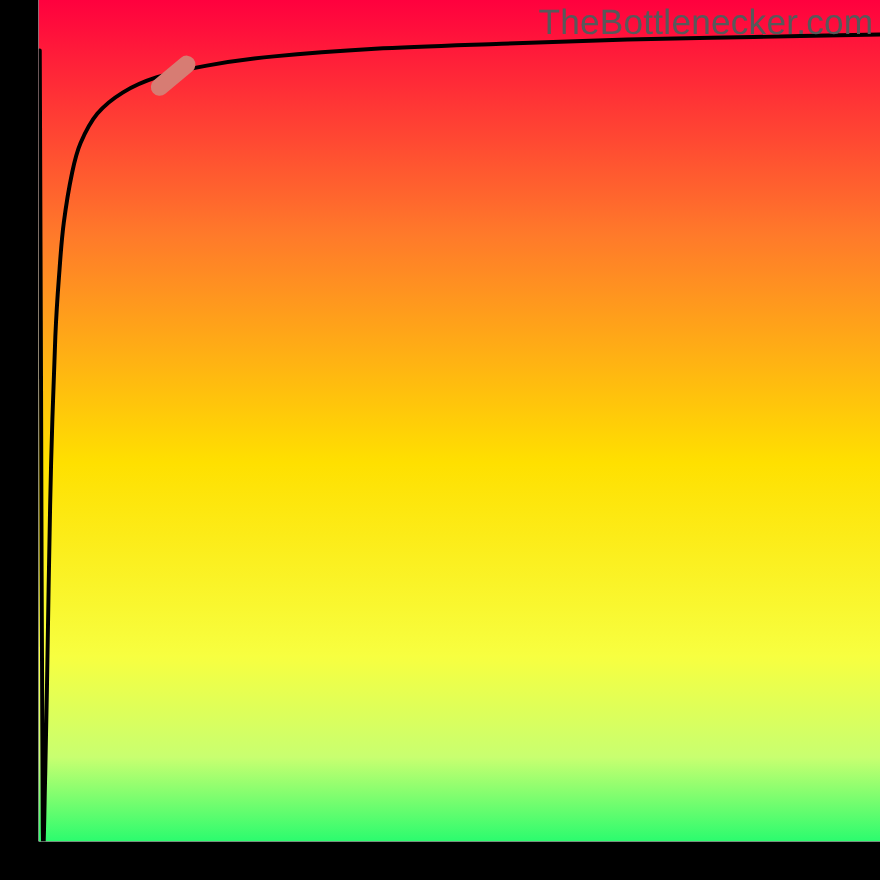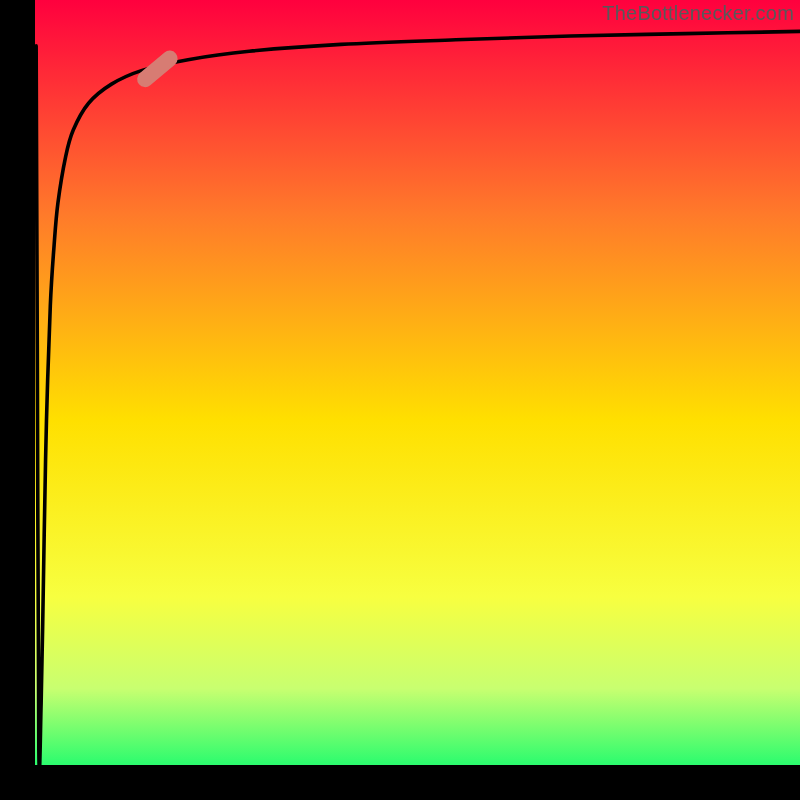--- a/index.html
+++ b/index.html
@@ -45,21 +45,21 @@
     left: 0;
     top: 0;
     width: 765px;
     height: 765px;
     display: block;
   }
   .watermark {
     position: absolute;
     top: 2px;
     right: 6px;
-    font-size: 20px;
+    font-size: 32px;
     font-weight: 400;
     color: #57595a;
     letter-spacing: 0.2px;
     user-select: none;
   }
 </style>
 </head>
 <body>
 
 <div class="chart-outer">

